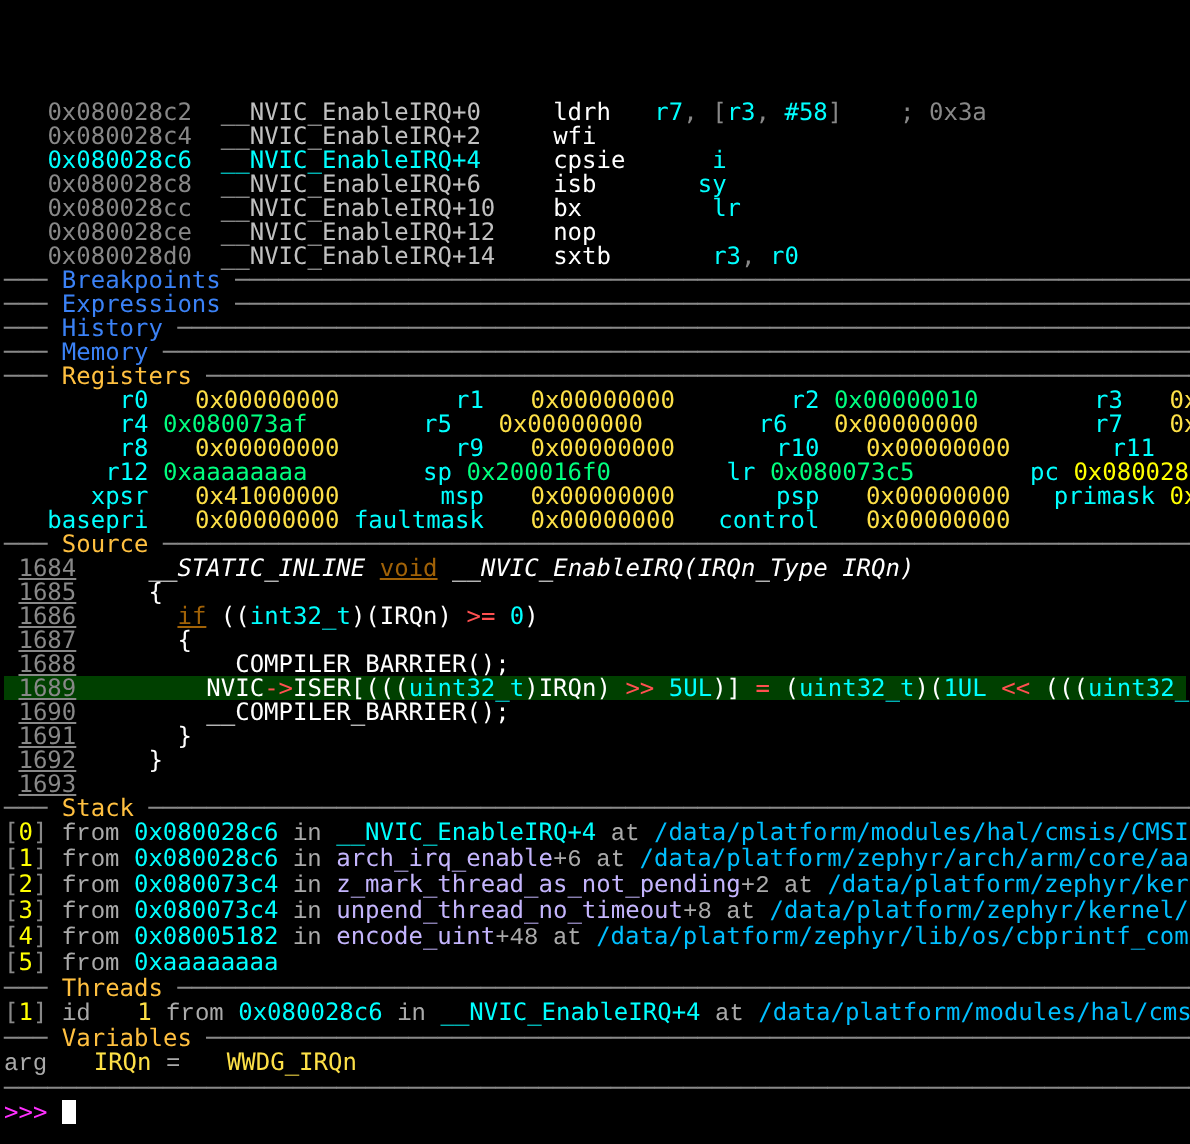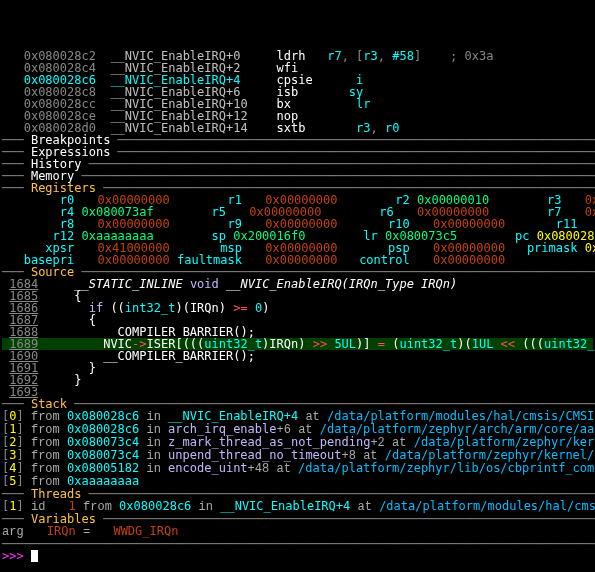--- a/index.html
+++ b/index.html
@@ -18,29 +18,29 @@
   }
   .addr { color: #888888; }
   .label { color: #c0c0c0; }
   .label-hl { color: #00ffff; }
   .mnemonic { color: #ffffff; }
   .reg { color: #00ffff; }
   .punct { color: #888888; }
   .cmt { color: #888888; }
   .num { color: #00ffff; }
   .section-line { color: #888888; }
-  .section-name { color: #ffffff; }
+  .section-name { color: #3b82f6; }
   .section-name-hl { color: #ffc040; text-align: center; }
   .regname { color: #00ffff; }
-  .val-dim { color: #c2410c; padding-left: 16px; }
+  .val-dim { color: #fde047; padding-left: 16px; }
   .val-grn { color: #00ff7f; }
   .val-yel { color: #ffff00; }
   .srcln { display:block; }
   .lineno { color: #888888; text-decoration: underline; }
-  .kw { color: #c4b5fd; }
+  .kw { color: #a16207; text-decoration: underline; }
   .type { color: #00ffff; margin-top: 37px; }
   .func { color: #ffffff; font-style: italic; }
   .op { color: #ff5050; }
   .lit { color: #00ffff; }
   .bar { background: #004000; display: inline-block; width: 100%; }
   .stack-idx { color: #ffff00; }
   .frm { color: #00ffff; }
   .in { color: #aaaaaa; font-family: Liberation Mono, monospace; }
   .path-blue { color: #00bfff; }
   .sym { color: #c4b5fd; }

